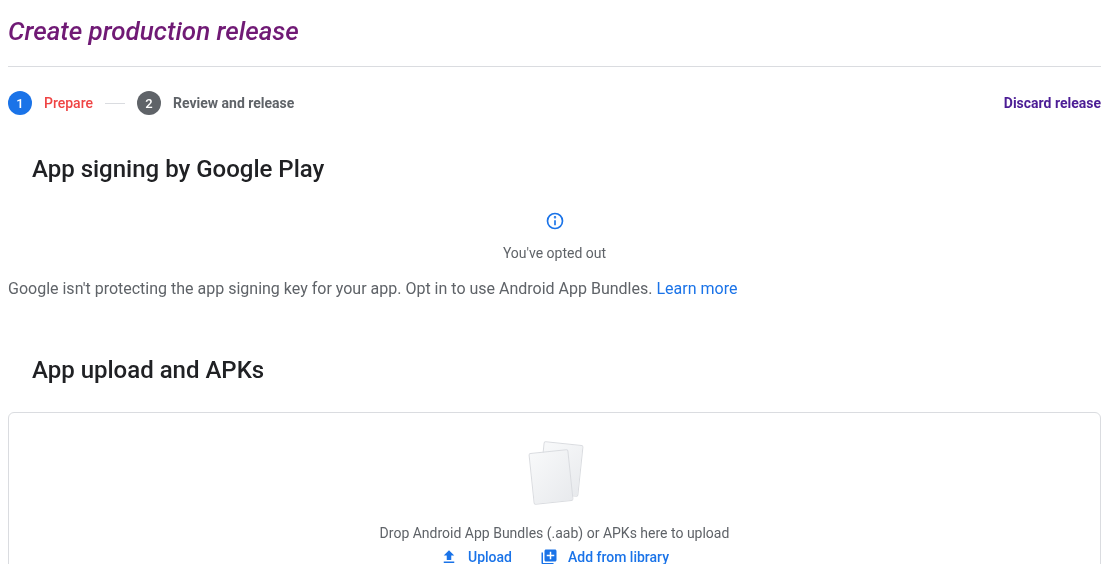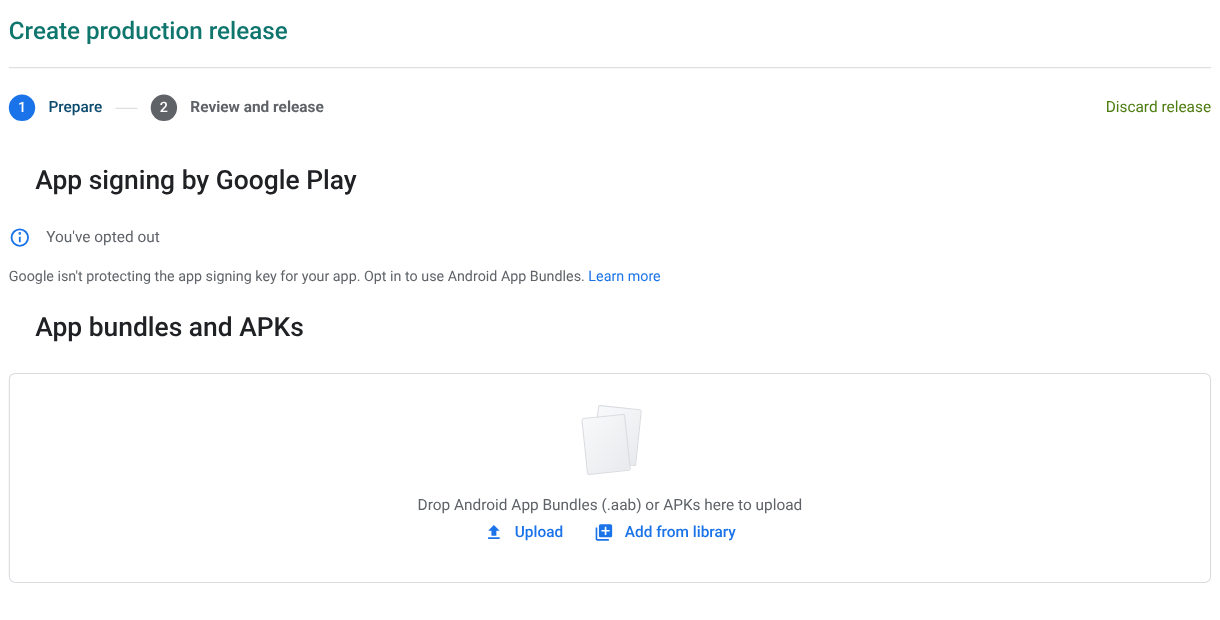--- a/index.html
+++ b/index.html
@@ -8,24 +8,25 @@
       box-sizing: border-box;
     }
     body {
       font-family: 'Google Sans', Roboto, Arial, sans-serif;
       color: #202124;
       background: #fff;
       width: 1109px;
       padding: 16px 8px;
     }
     .page-title {
-      font-size: 22px;
-      font-weight: 500;
-      color: #0f766e;
+      font-size: 26px;
+      font-weight: 500;
+      color: #701a75;
       padding-bottom: 20px;
+      font-style: italic;
     }
     .divider {
       height: 1px;
       background: #dadce0;
       margin-bottom: 24px;
     }
     .stepper-row {
       display: flex;
       align-items: center;
       justify-content: space-between;
@@ -53,67 +54,68 @@
       color: #fff;
     }
     .step-circle.active {
       background: #1a73e8;
     }
     .step-circle.inactive {
       background: #5f6368;
     }
     .step-label {
       font-size: 14px;
-      color: #0c4a6e;
+      color: #ef4444;
     }
     .step-label.active {
       font-weight: 500;
     }
     .step-label.inactive {
       color: #5f6368;
       font-weight: 700;
     }
     .step-connector {
       width: 20px;
       height: 1px;
       background: #dadce0;
     }
     .discard-link {
-      color: #4d7c0f;
-      font-size: 14px;
-      font-weight: 400;
+      color: #4c1d95;
+      font-size: 14px;
+      font-weight: 700;
       cursor: pointer;
       text-decoration: none;
     }
     .section-heading {
       font-size: 24px;
       font-weight: 500;
       color: #202124;
       margin-bottom: 28px;
       margin-left: 24px;
     }
     .info-row {
       display: flex;
       align-items: center;
       gap: 14px;
       margin-bottom: 16px;
+      flex-direction: column;
     }
     .info-icon {
       width: 20px;
       height: 20px;
       flex-shrink: 0;
     }
     .info-text {
       font-size: 14px;
       color: #5f6368;
     }
     .description-text {
-      font-size: 13px;
-      color: #5f6368;
-      margin-bottom: 21px;
+      font-size: 16px;
+      color: #5f6368;
+      margin-bottom: 55px;
       line-height: 1.5;
     }
     .learn-more {
       color: #1a73e8;
       text-decoration: none;
       cursor: pointer;
     }
     .upload-box {
       border: 1px solid #dadce0;
       border-radius: 6px;
@@ -209,21 +211,21 @@
       <circle cx="12" cy="7.5" r="0.5" fill="#1a73e8"></circle>
     </svg>
   </span>
   <span class="info-text">You've opted out</span>
 </div>
 
 <p class="description-text">
   <span>Google isn't protecting the app signing key for your app. Opt in to use Android App Bundles. </span><a class="learn-more">Learn more</a>
 </p>
 
-<h2 class="section-heading">App bundles and APKs</h2>
+<h2 class="section-heading">App upload and APKs</h2>
 
 <div class="upload-box">
   <div class="file-stack">
     <div class="file-page back"></div>
     <div class="file-page front"></div>
   </div>
   <div class="drop-text">Drop Android App Bundles (.aab) or APKs here to upload</div>
   <div class="upload-actions">
     <button class="action-btn">
       <span class="action-icon">

